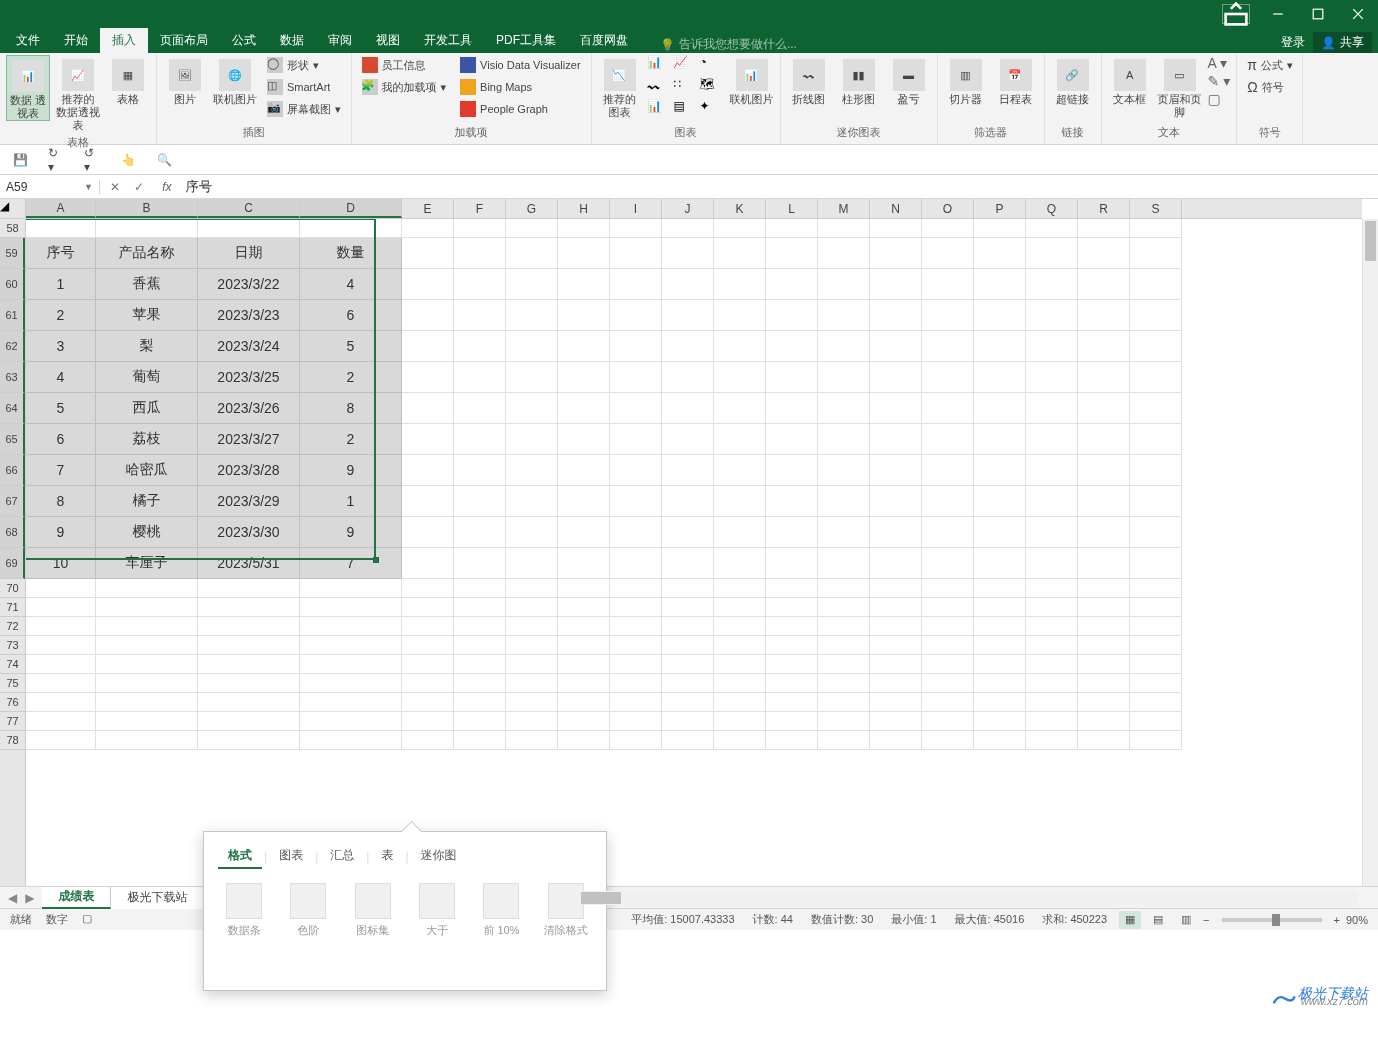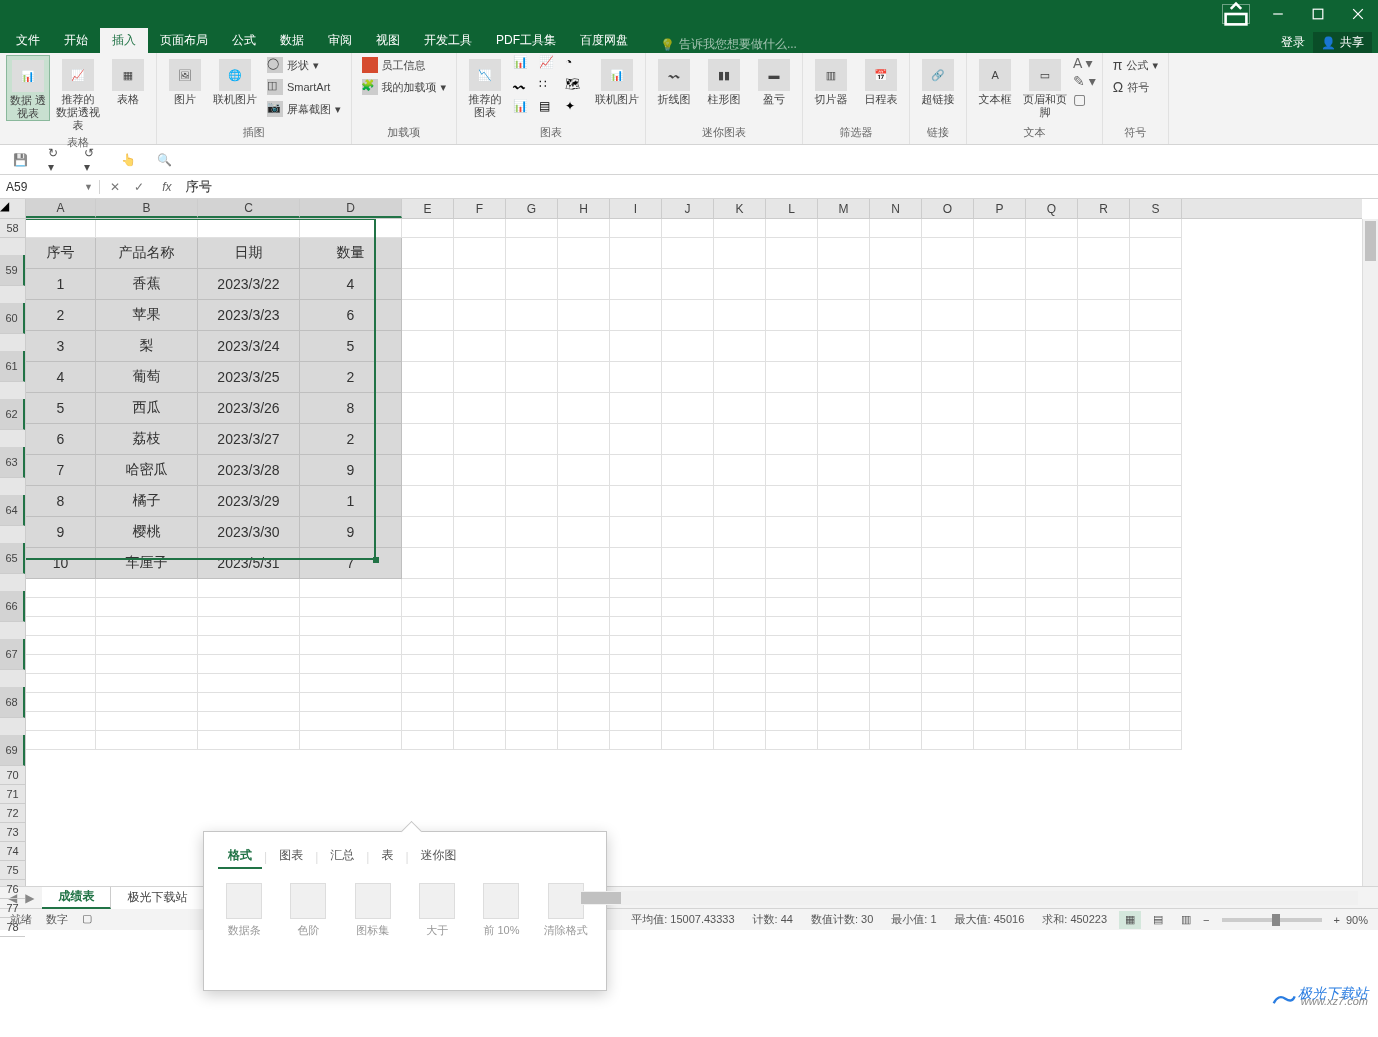--- a/index.html
+++ b/index.html
@@ -52,21 +52,21 @@
 .fx-input { flex: 1; padding: 0 6px; color: #333; border:none;outline:none; }
 
 
 .grid-wrap { position: relative; height: 687px; display: flex; }
 .corner { width: 26px; height: 20px; background: #e6e6e6; border-right: 1px solid #ccc; border-bottom: 1px solid #ccc; position:absolute; left:0; top:0; z-index:3; }
 .col-headers { position: absolute; left: 26px; top: 0; right: 16px; height: 20px; display: flex; background: #e6e6e6; border-bottom: 1px solid #ccc; z-index:2;}
 .col-h { border-right: 1px solid #ccc; text-align: center; font-size: 12px; color: #444; display:flex;align-items:center;justify-content:center; }
 .col-h.sel { background: #d3d3d3; border-bottom:2px solid #217346; }
 .row-headers { position: absolute; left: 0; top: 20px; width: 26px; bottom: 0; background: #e6e6e6; border-right: 1px solid #ccc; z-index:2;}
 .row-h { height: 19px; border-bottom: 1px solid #ccc; text-align: center; font-size: 11px; color: #444; display:flex;align-items:center;justify-content:center; }
-.row-h.sel { background: #d3d3d3; border-right:2px solid #217346;margin-top:17px; }
+.row-h.sel { background: #d3d3d3; border-right:2px solid #217346; }
 .row-h.tall { height: 31px; }
 .cells { position: absolute; left: 26px; top: 20px; right: 16px; bottom: 0; }
 .row { display: flex; height: 19px; }
 .row.tall { height: 31px; }
 .cell { border-right: 1px solid #e0e0e0; border-bottom: 1px solid #e0e0e0; display:flex;align-items:center;justify-content:center; font-size: 14px; color:#333; }
 .cell.data { background: #d9d9d9; border-right: 1px solid #bfbfbf; border-bottom: 1px solid #bfbfbf; }
 .cell.header { font-weight: normal; }
 .sel-border { position: absolute; border: 2px solid #217346; pointer-events: none; }
 .sel-handle { position:absolute; width:6px;height:6px; background:#217346; }
 
@@ -202,20 +202,34 @@
     <div class="group-label">插图</div>
   </div>
   <div class="group">
     <div class="group-content">
       <div class="smallbtn-col">
         <div class="smallbtn">
             <span class="icon-s" style="background:#d64b2f"></span>
             <span>员工信息</span>
           </div>
         <div class="smallbtn"><span class="icon-s">🧩</span><span>我的加载项</span> ▾</div>
+      </div>
+      <div class="smallbtn-col">
+        <div class="smallbtn">
+            <span class="icon-s" style="background:#3955a3"></span>
+            <span>Visio Data Visualizer</span>
+          </div>
+        <div class="smallbtn">
+            <span class="icon-s" style="background:#f3a21b"></span>
+            <span>Bing Maps</span>
+          </div>
+        <div class="smallbtn">
+            <span class="icon-s" style="background:#e23b2e"></span>
+            <span>People Graph</span>
+          </div>
       </div>
     </div>
     <div class="group-label">加载项</div>
   </div>
   <div class="group">
     <div class="group-content">
       <div class="bigbtn">
           <div class="icon">📉</div>
           <span>推荐的
 图表</span>

